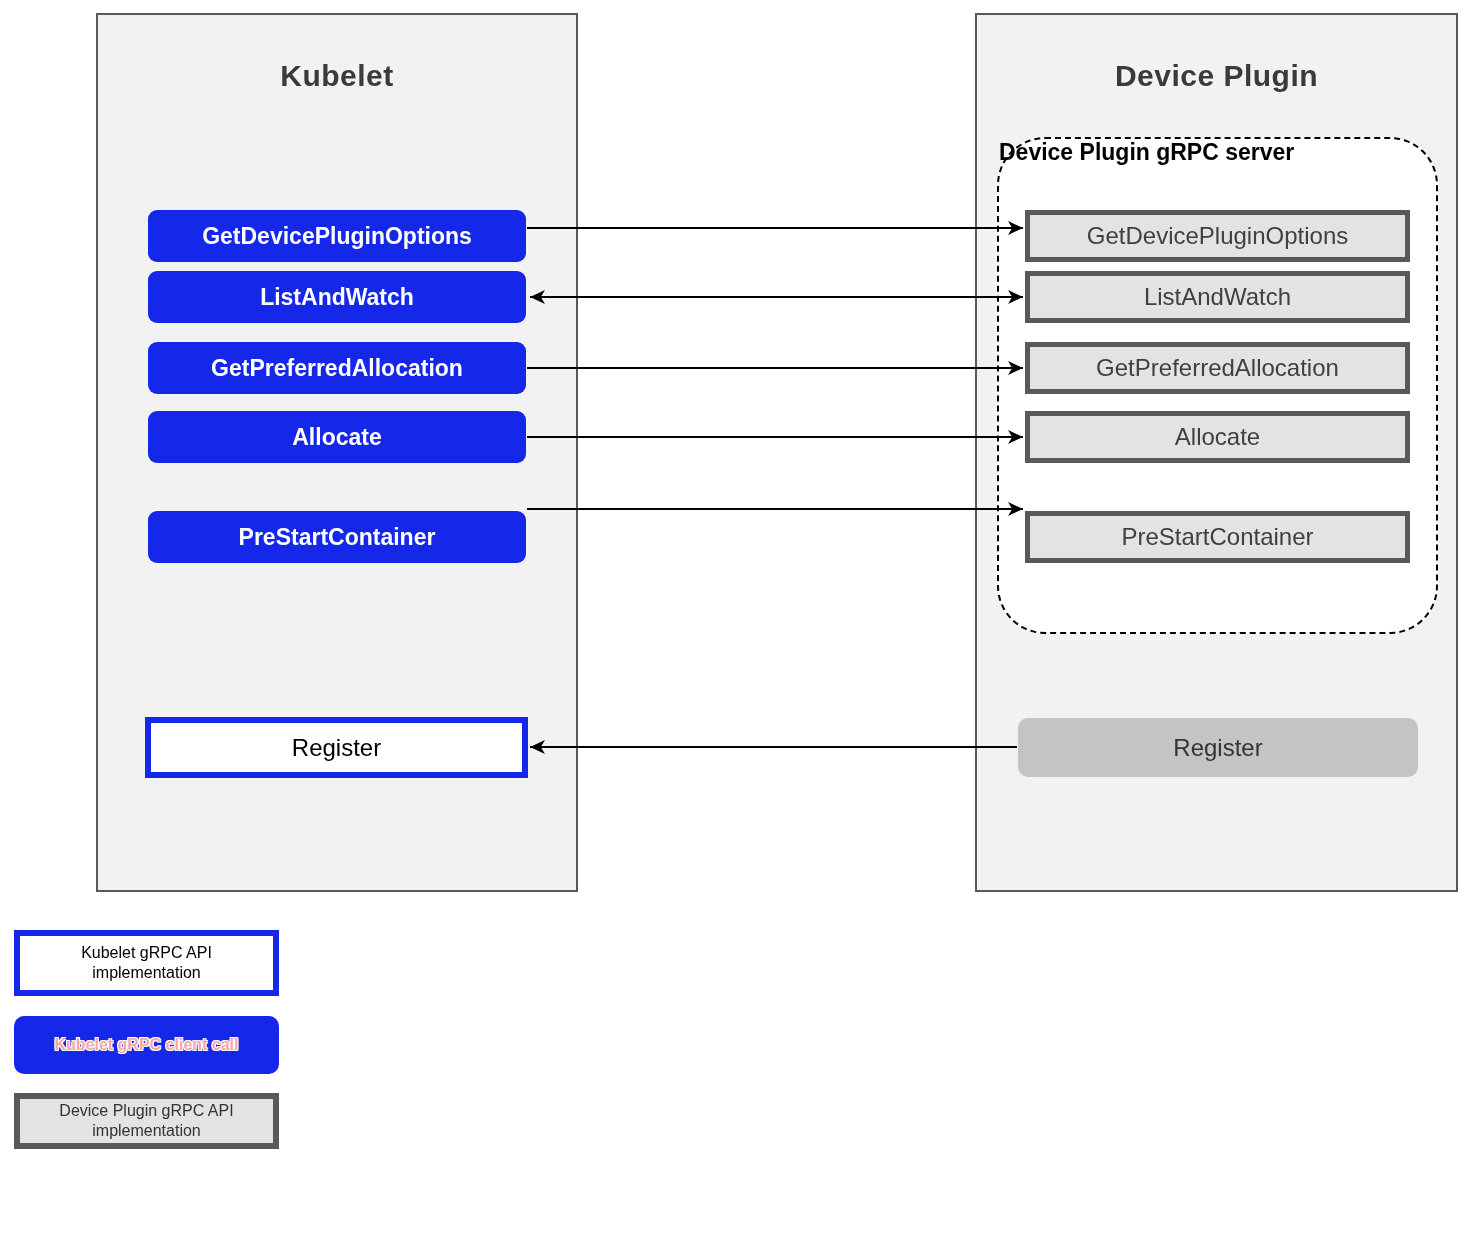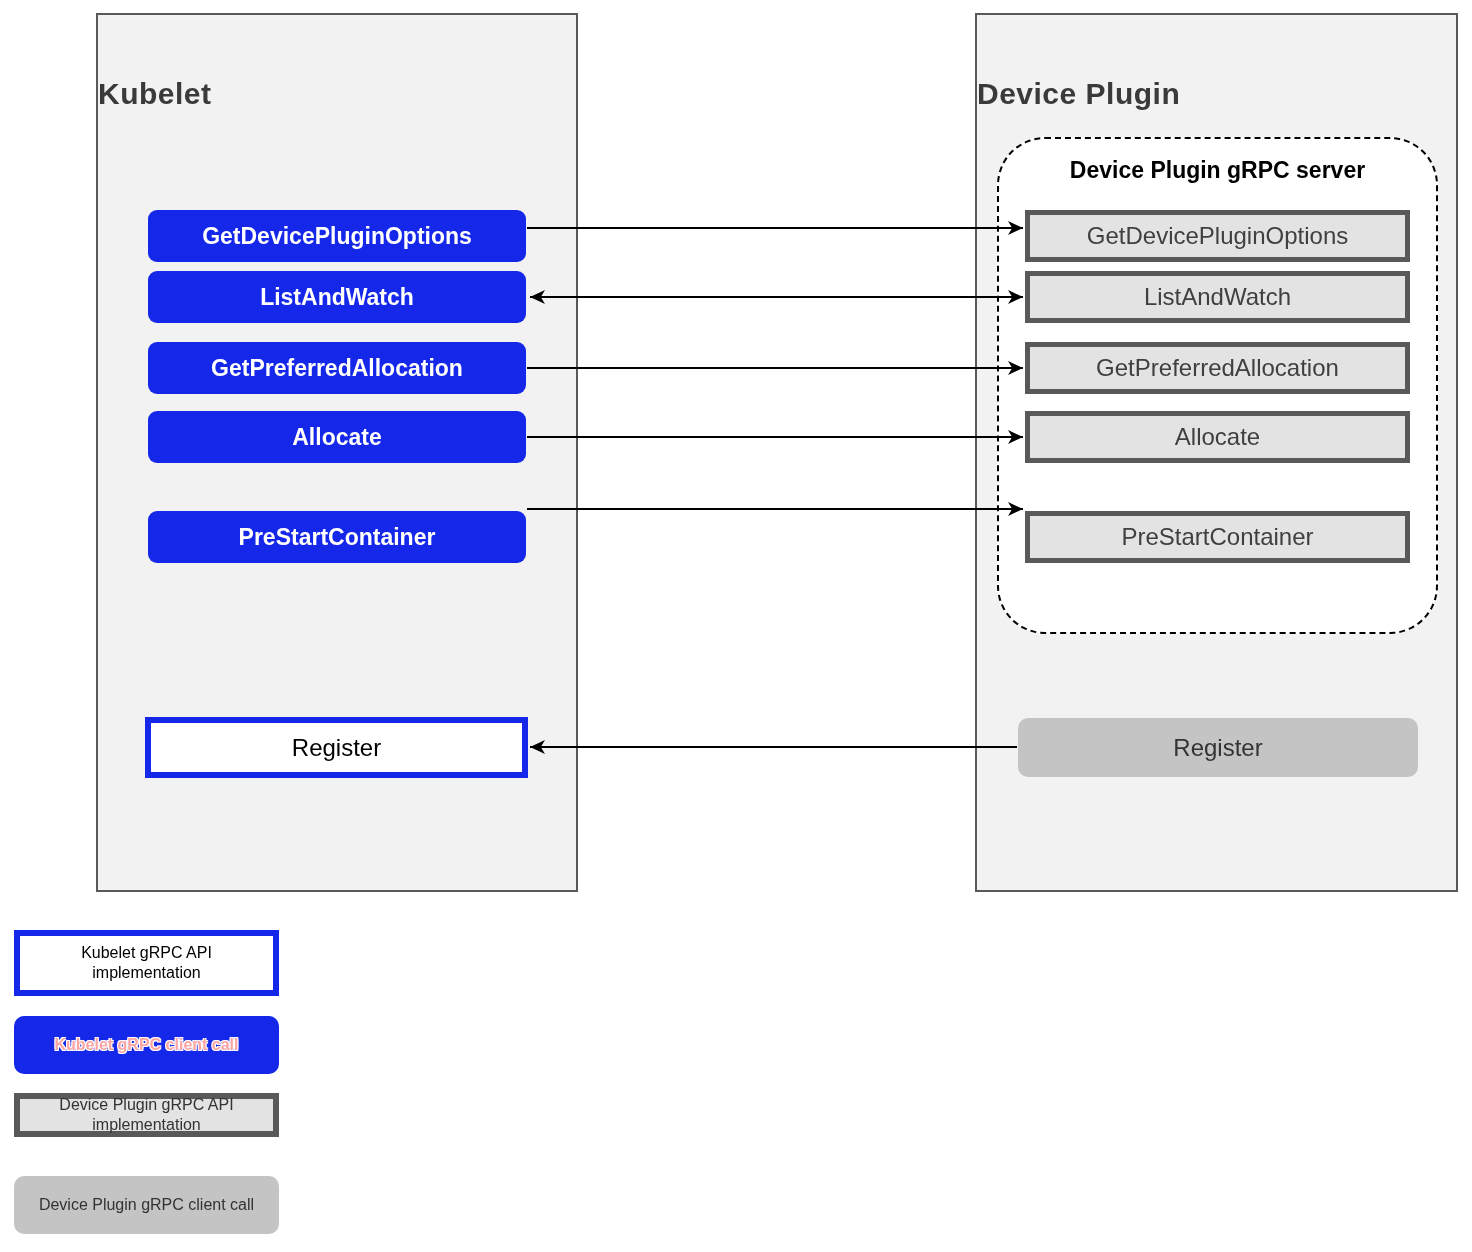--- a/index.html
+++ b/index.html
@@ -15,39 +15,37 @@
     position:absolute;
     top:13px;width:482px;height:879px;
     background:var(--panel-bg,#f2f2f2);
     border:2px solid var(--panel-border,#595959);
     box-sizing:border-box;
     z-index:1;
   }
   #panel-kubelet{left:96px;}
   #panel-plugin{left:975px;width:483px;}
   .panel-title{
-    margin-top:62px;
-    text-align:left;
+    margin-top:44px;
+    text-align:center;
     font-size:30px;font-weight:bold;
     color:#3a3a3a;
     letter-spacing:0.5px;
   }
   
   .dashed-box{
     position:absolute;
     background:#ffffff;
     border:2px dashed #000000;
     box-sizing:border-box;
     z-index:2;
   }
   #plugin-server{left:997px;top:137px;width:441px;height:497px;border-radius:48px;}
   #kubelet-server{left:120px;top:658px;width:438px;height:178px;border-radius:26px;}
   .dashed-title{
-    margin-top:18px;
-    text-align:center;
     font-size:23px;font-weight:bold;
     color:#000000;
   }
   
   .node{
     position:absolute;
     display:flex;align-items:center;justify-content:center;
     box-sizing:border-box;
     z-index:3;
     white-space:nowrap;
@@ -102,21 +100,21 @@
     color:#000000;
   }
   #legend-1{
     top:1016px;height:58px;
     background:var(--blue,#1527e8);
     border-radius:10px;
     color:#fca5a5;font-weight:bold;
     text-shadow:-1px -1px 0 #fff,1px -1px 0 #fff,-1px 1px 0 #fff,1px 1px 0 #fff;
   }
   #legend-2{
-    top:1093px;height:44px;
+    top:1093px;height:56px;
     background:var(--api-fill,#e3e3e3);
     border:6px solid var(--api-border,#595959);
     color:#333333;
     justify-content:flex-end;
   }
   #legend-3{
     top:1176px;height:58px;
     background:var(--client-gray,#c4c4c4);
     border-radius:10px;
     color:#333333;
@@ -172,17 +170,14 @@
 
   <div class="legend-box" id="legend-0">
     <span class="legend-label">Kubelet gRPC API implementation</span>
   </div>
   <div class="legend-box" id="legend-1">
     <span class="legend-label">Kubelet gRPC client call</span>
   </div>
   <div class="legend-box" id="legend-2">
     <span class="legend-label">Device Plugin gRPC API implementation</span>
   </div>
-  <div class="legend-box" id="legend-3">
-    <span class="legend-label">Device Plugin gRPC client call</span>
-  </div>
 
 </div>
 
 </body></html>

